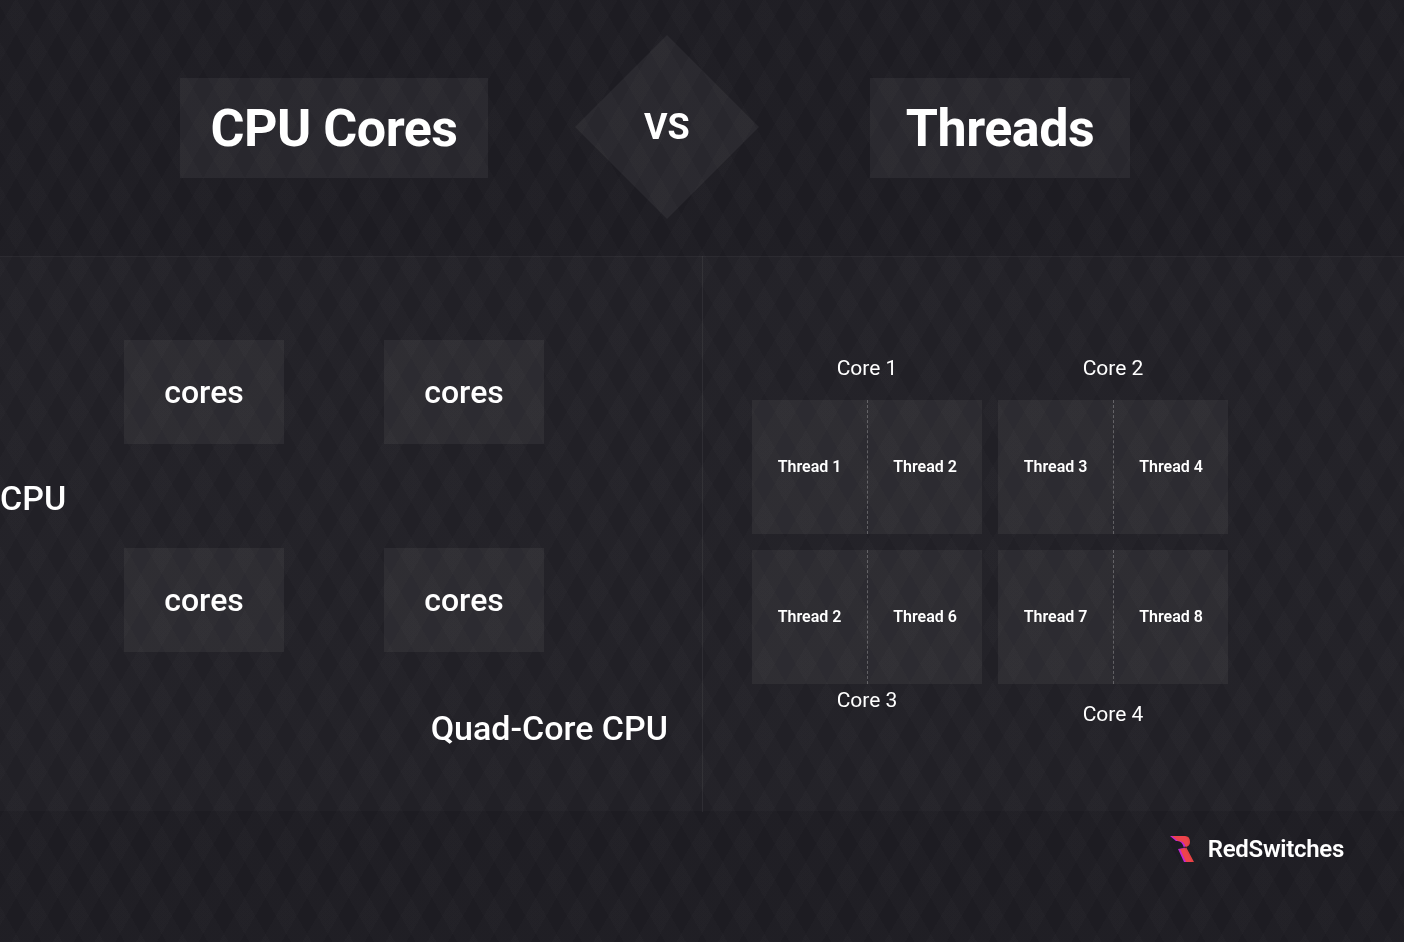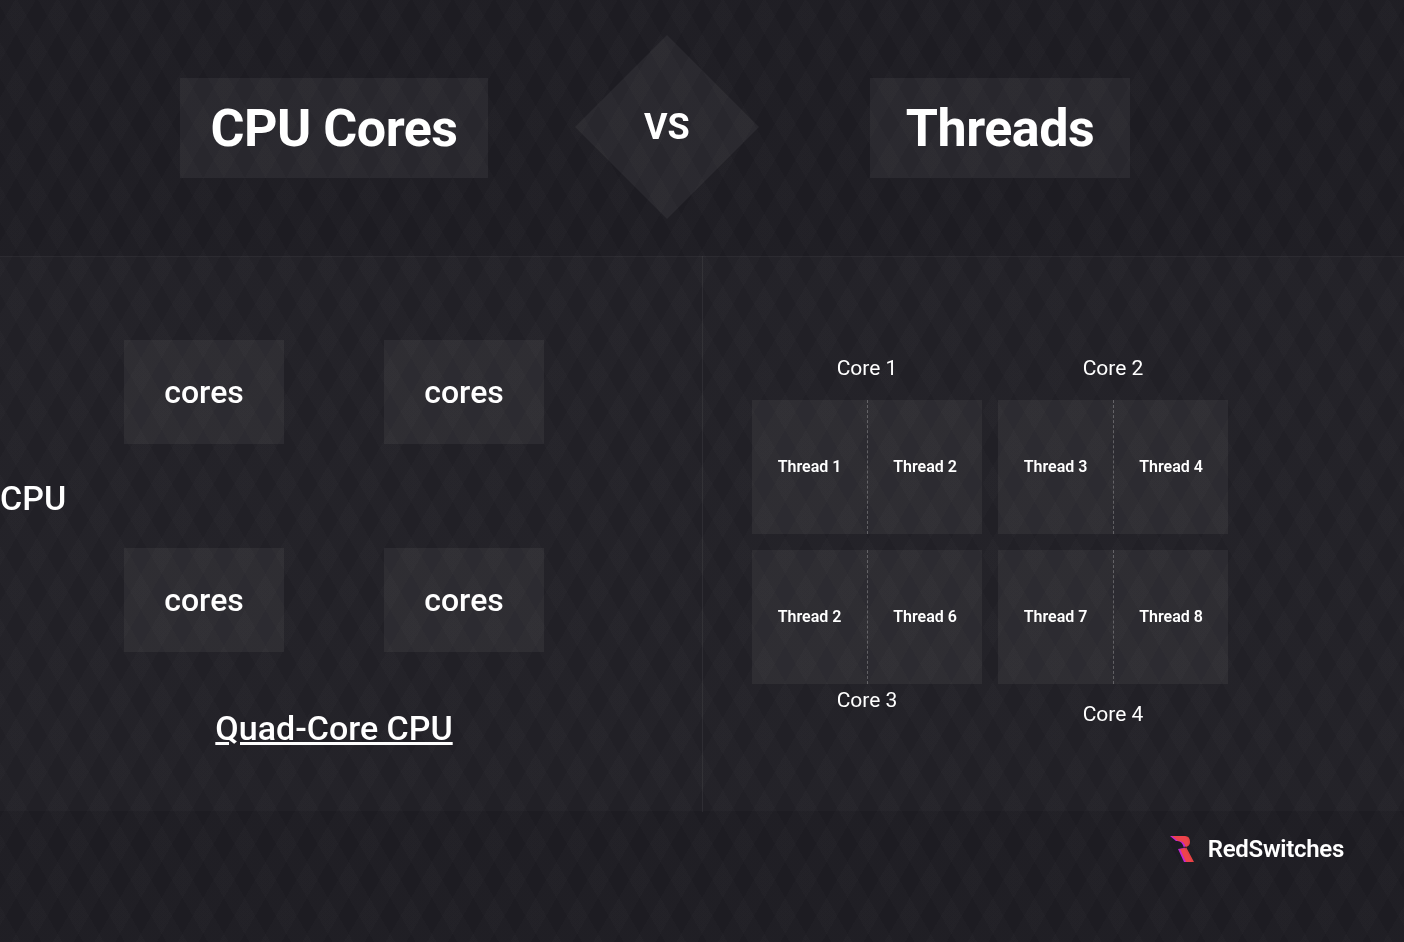--- a/index.html
+++ b/index.html
@@ -111,24 +111,23 @@
     left: 0; width: 668px;
     top: 222px;
     text-align: left;
     font-size: 34px;
     font-weight: 500;
   }
   .quad-label {
     position: absolute;
     left: 0; width: 668px;
     top: 452px;
-    text-align: center;
+    text-align: right;
     font-size: 34px;
     font-weight: 500;
-    text-decoration: underline;
   }
 
   
   .right-panel {
     position: absolute;
     left: 702px;
     top: 256px;
     width: 702px;
     height: 555px;
     background: rgba(255,255,255,0.02);

